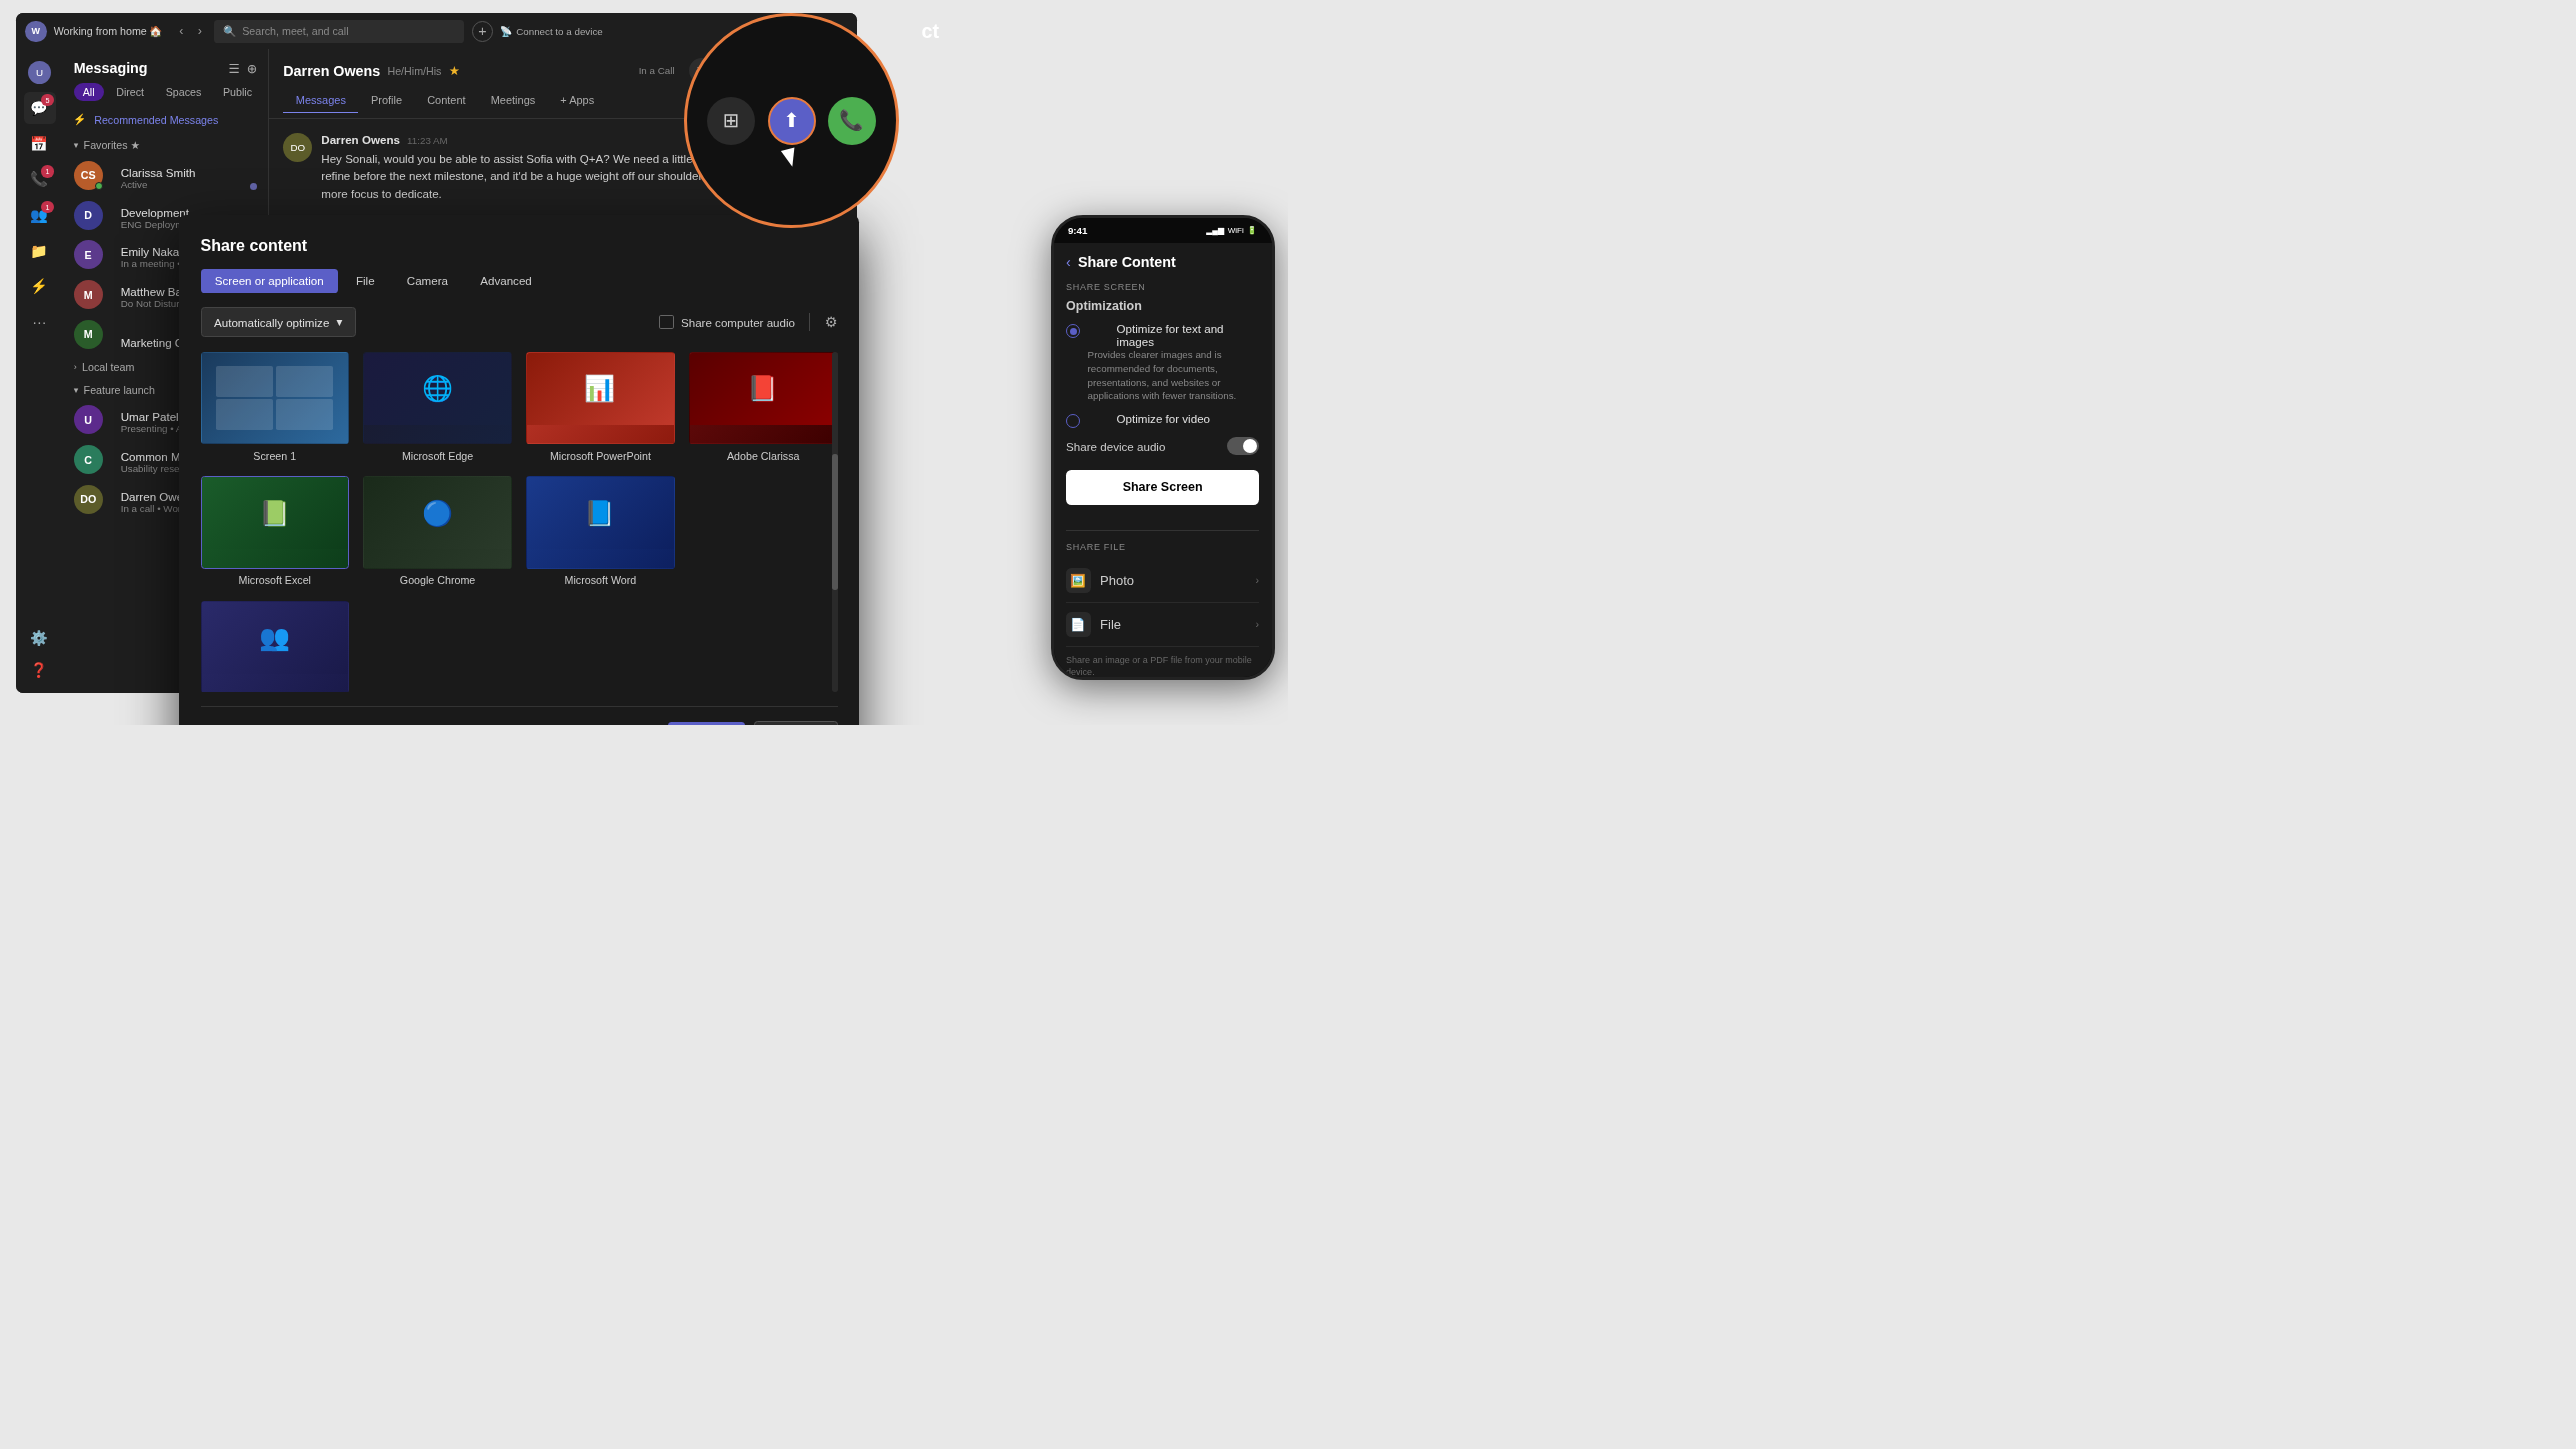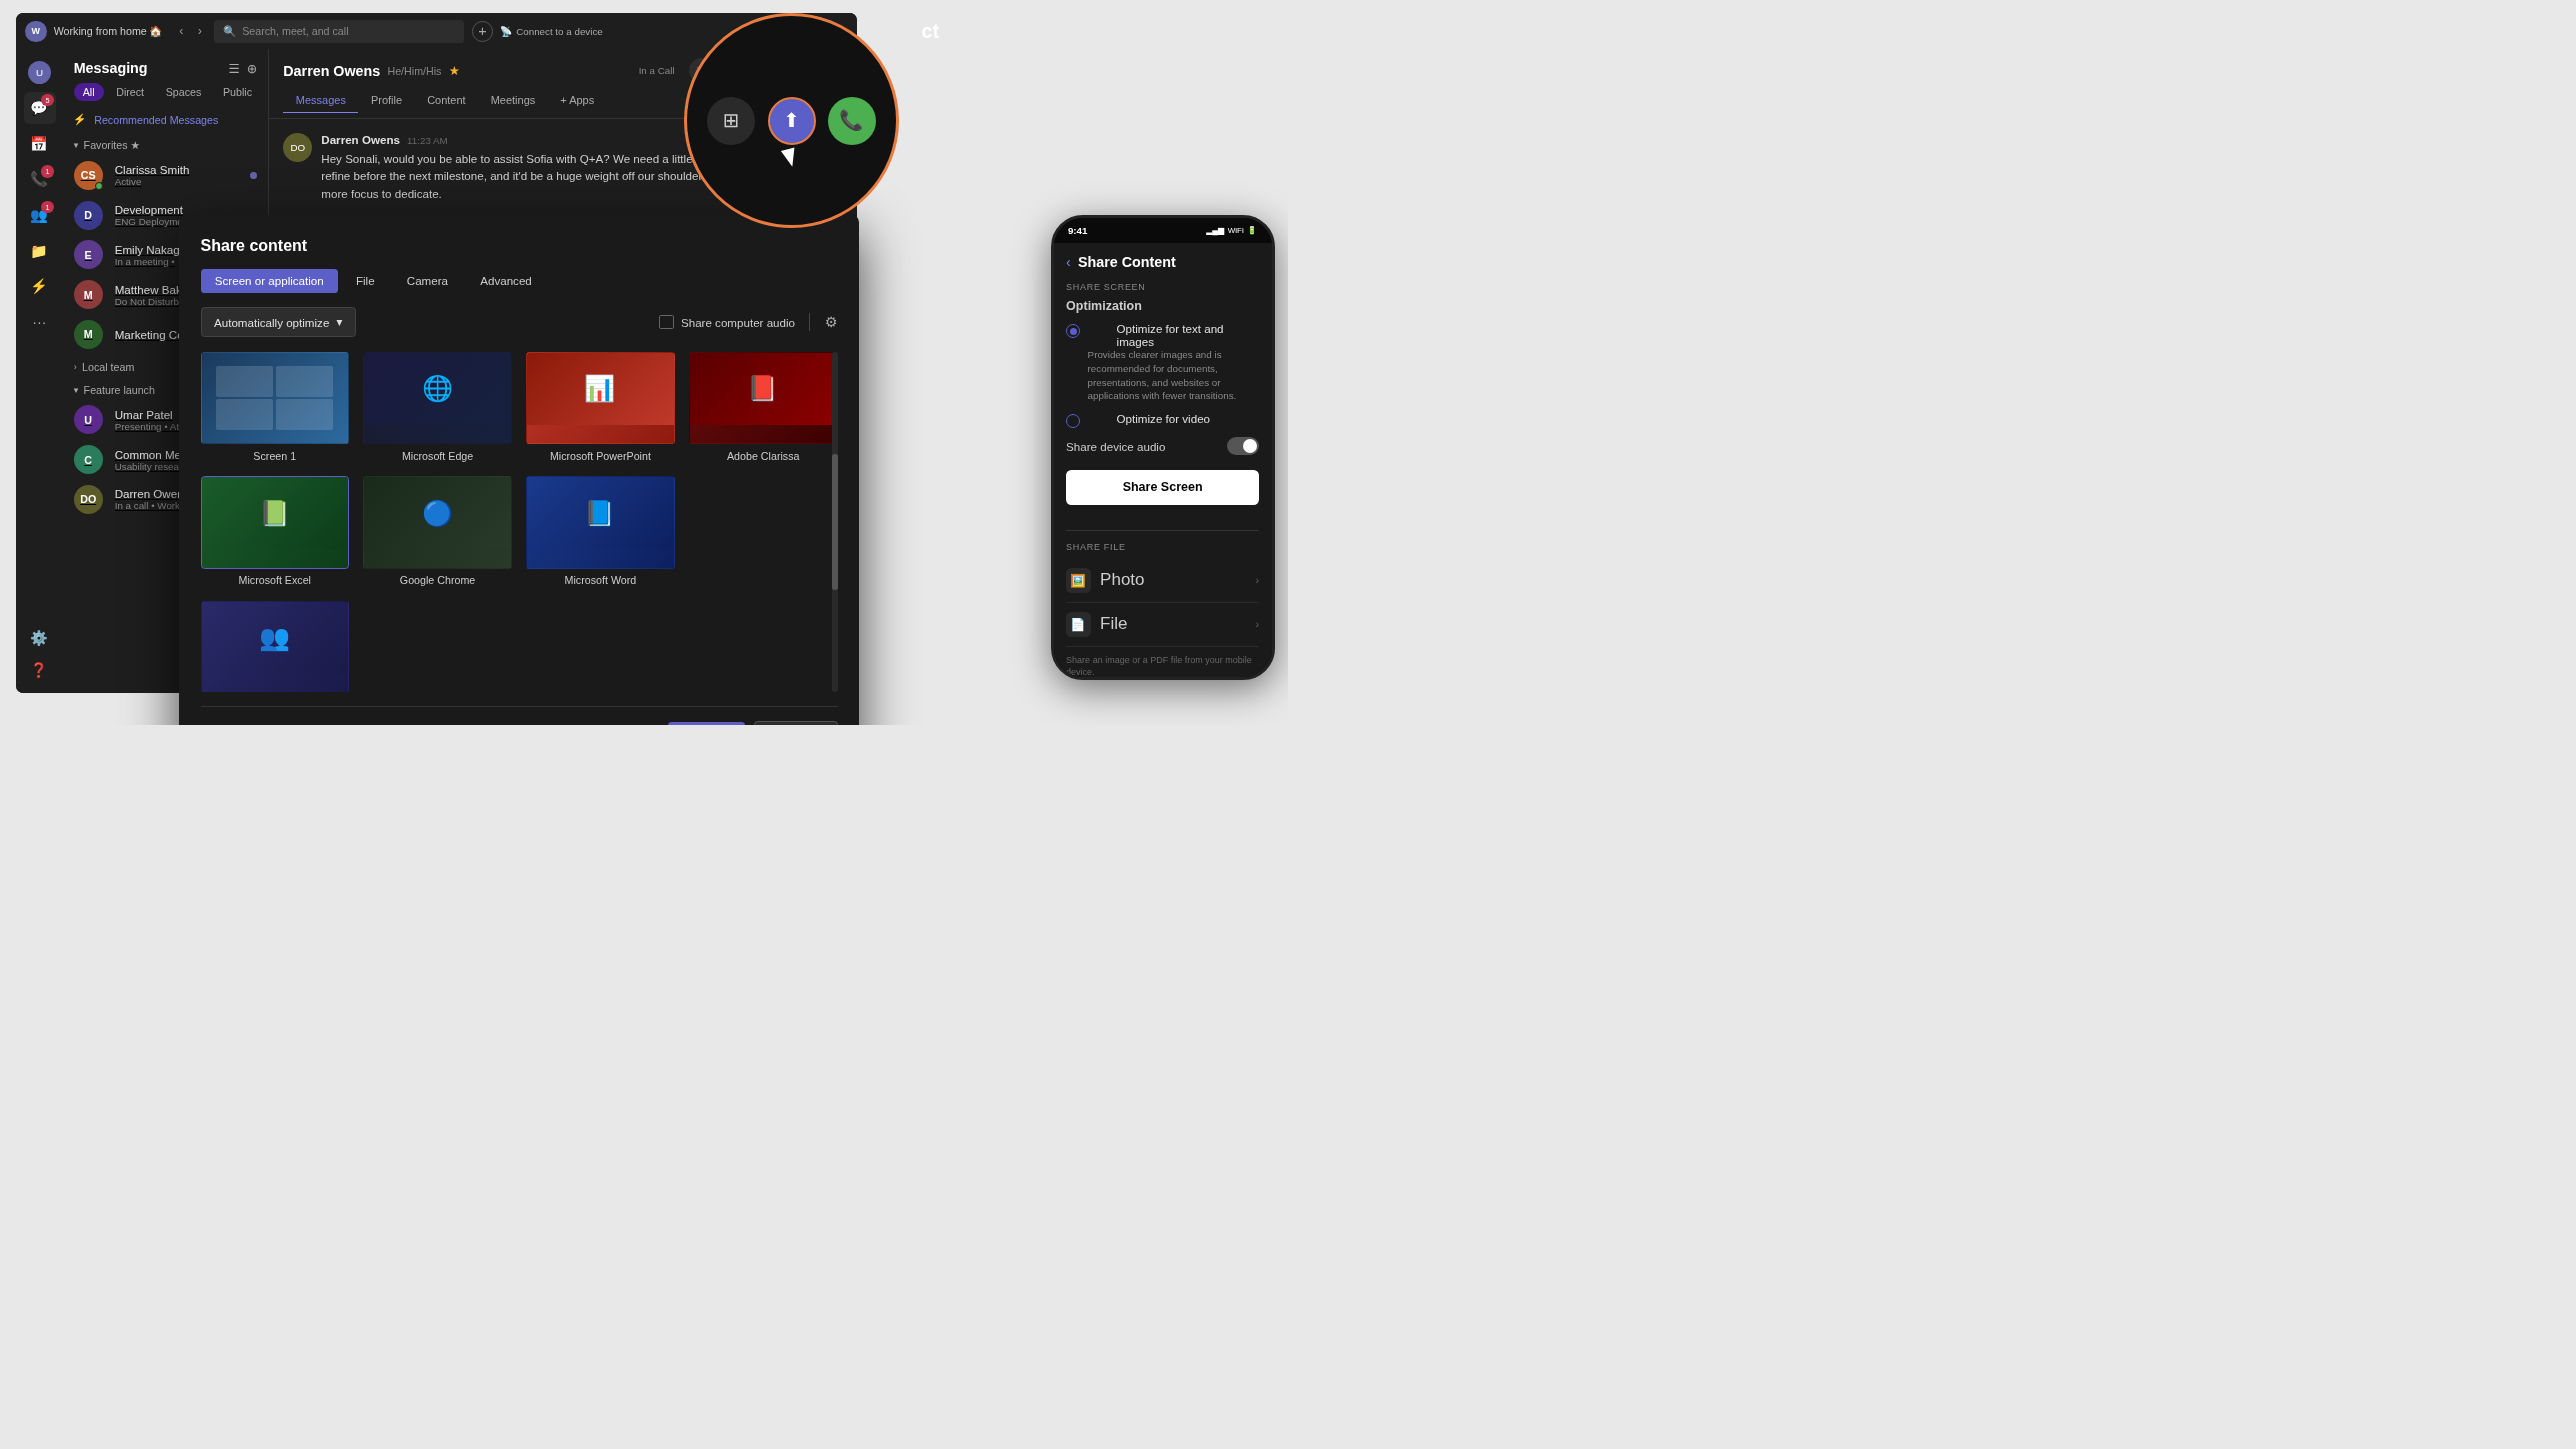--- a/index.html
+++ b/index.html
@@ -146,22 +146,22 @@
       display: flex; align-items: center; gap: 7.2px; padding: 5.4px 10.7px;
       color: #7b83eb; font-size: 10.7px; cursor: pointer;
     }
     .section-label {
       display: flex; align-items: center; gap: 5.4px;
       padding: 7.2px 10.7px 3.6px;
       font-size: 10.7px; color: #aaa; cursor: pointer;
     }
     .section-label .chevron { font-size: 9px; }
     .contact-item {
-      display: flex; align-items: center; gap: 12px;
-      padding: 5.4px 10.7px; cursor: pointer; position: relative; text-decoration: underline;
+      display: flex; align-items: flex-end; gap: 18px;
+      padding: 5.4px 10.7px; cursor: pointer; position: relative;
     }
     .contact-avatar {
       width: 29px; height: 29px; border-radius: 50%;
       display: flex; align-items: center; justify-content: center;
       font-size: 10.7px; font-weight: bold; color: white; flex-shrink: 0;
       position: relative;
     }
     .contact-status-dot {
       position: absolute; bottom: 0; right: 0;
       width: 8px; height: 8px; border-radius: 50%;
@@ -357,21 +357,21 @@
       border: none; border-radius: 5.4px; font-size: 12.5px; font-weight: 600; cursor: pointer;
       margin-bottom: 14.3px;
     }
     .phone-divider { height: 0.9px; background: #333; margin: 10.7px 0; }
     .phone-file-row {
       display: flex; align-items: center; justify-content: space-between;
       padding: 9px 0; border-bottom: 0.9px solid #2a2a2a; cursor: pointer;
     }
     .phone-file-left { display: flex; align-items: center; gap: 9px; }
     .phone-file-icon { width: 25px; height: 25px; border-radius: 5.4px; background: #2a2a2a; display: flex; align-items: center; justify-content: center; font-size: 12.5px; }
-    .phone-file-name { font-size: 17px; color: #ccc; }
+    .phone-file-name { font-size: 13px; color: #ccc; }
     .phone-chevron { font-size: 10.7px; color: #666; }
     .phone-footer-note { font-size: 9px; color: #666; margin-top: 7.2px; line-height: 1.4; }
 
     
     .thumb-screen1 { background: linear-gradient(135deg, #1a3a5c 0%, #2d6a9f 100%); }
     .thumb-screen1 .mini-grid {
       display: grid; grid-template-columns: 1fr 1fr; gap: 2.7px; width: 80%; height: 70%;
     }
     .mini-cell { background: rgba(255,255,255,0.15); border-radius: 1.8px; }
 

